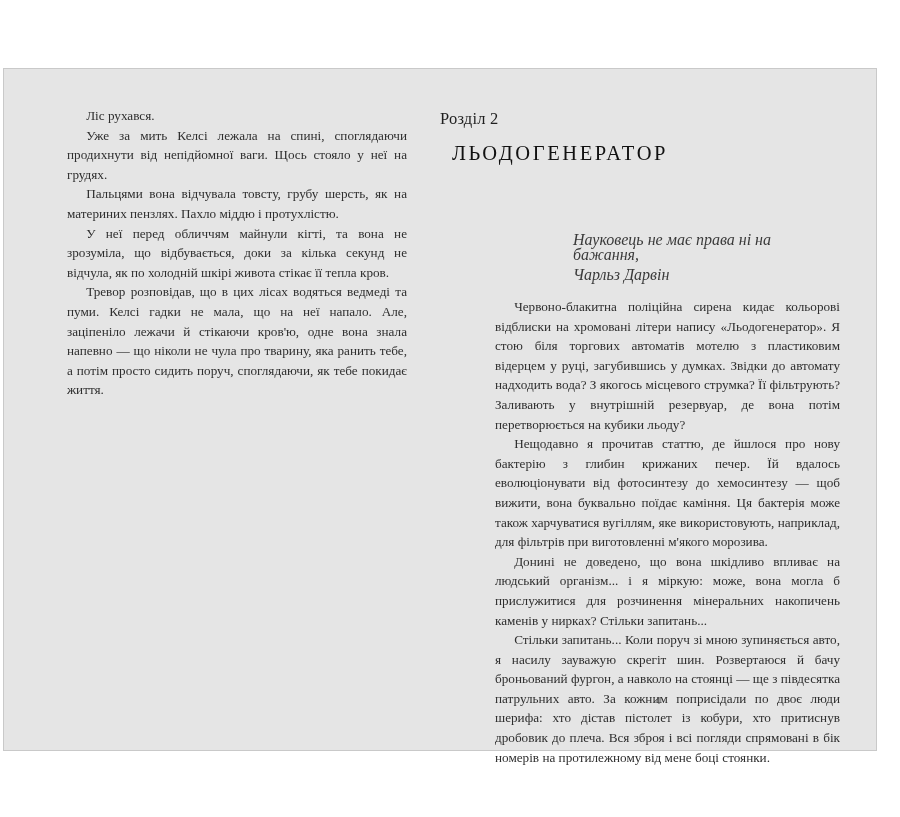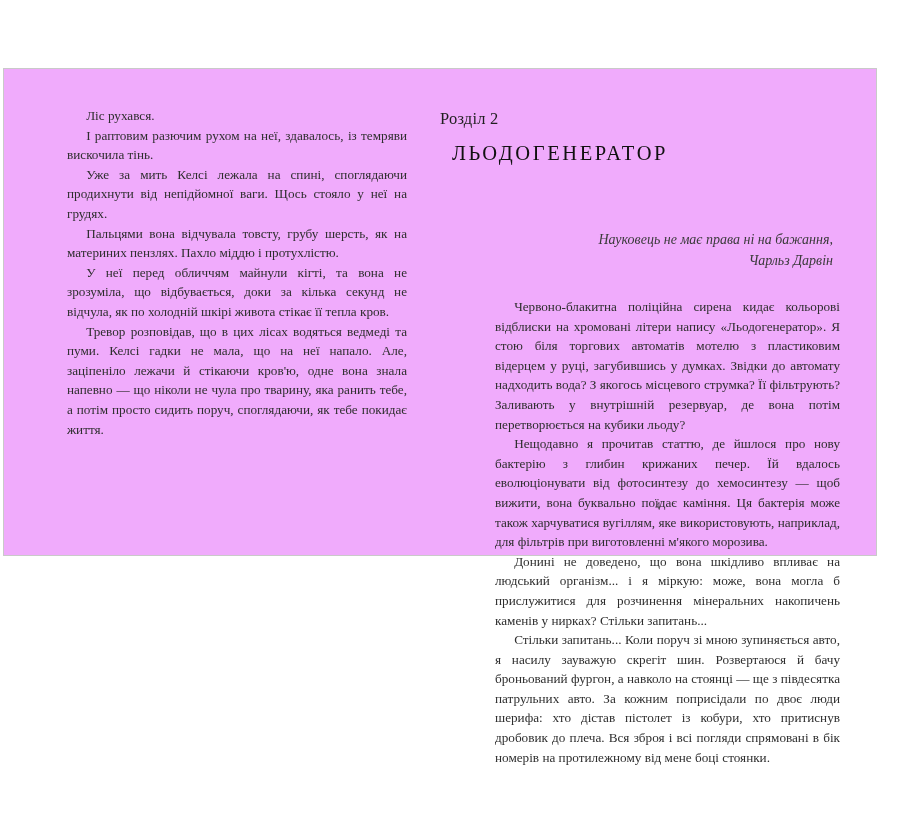--- a/index.html
+++ b/index.html
@@ -16,24 +16,24 @@
     position: relative;
     overflow: hidden;
   }
 
   
   .spread {
     position: absolute;
     left: 3px;
     top: 68px;
     width: 874px;
-    height: 488px;
+    height: 683px;
     box-sizing: border-box;
     border: 1px solid #c9c9c9;
-    background: #f0abfc;
+    background: #e5e5e5;
   }
 
   .pages {
     position: absolute;
     inset: 0;
     display: flex;
   }
 
   .page {
     position: relative;
@@ -88,23 +88,22 @@
     font-weight: 400;
     text-transform: uppercase;
   }
 
   
   .epigraph {
     position: absolute;
     right: 43px;
     top: 164px;
     width: 260px;
-    text-align: right;
     font-style: italic;
-    font-size: 14px;
+    font-size: 16px;
     line-height: 14.6px;
     color: #3a3a3a;
   }
   .epigraph .line { display: block; }
   .epigraph .attrib {
     display: block;
     margin-top: 6px;
   }
 
   
@@ -128,21 +127,20 @@
 </style>
 </head>
 <body>
 
 <div class="spread">
   <div class="pages">
 
     <div class="page page-left">
       <div class="textblock left-col">
         <p>Ліс рухався.</p>
-        <p>І раптовим разючим рухом на неї, здавалось, із темряви вискочила тінь.</p>
         <p>Уже за мить Келсі лежала на спині, споглядаючи продихнути від непідйомної ваги. Щось стояло у неї на грудях.</p>
         <p>Пальцями вона відчувала товсту, грубу шерсть, як на материних пензлях. Пахло міддю і протухлістю.</p>
         <p>У неї перед обличчям майнули кігті, та вона не зрозуміла, що відбувається, доки за кілька секунд не відчула, як по холодній шкірі живота стікає її тепла кров.</p>
         <p>Тревор розповідав, що в цих лісах водяться ведмеді та пуми. Келсі гадки не мала, що на неї напало. Але, заціпеніло лежачи й стікаючи кров'ю, одне вона знала напевно — що ніколи не чула про тварину, яка ранить тебе, а потім просто сидить поруч, споглядаючи, як тебе покидає життя.</p>
       </div>
     </div>
 
     <div class="page page-right">
 
       <div class="chapter-head">

